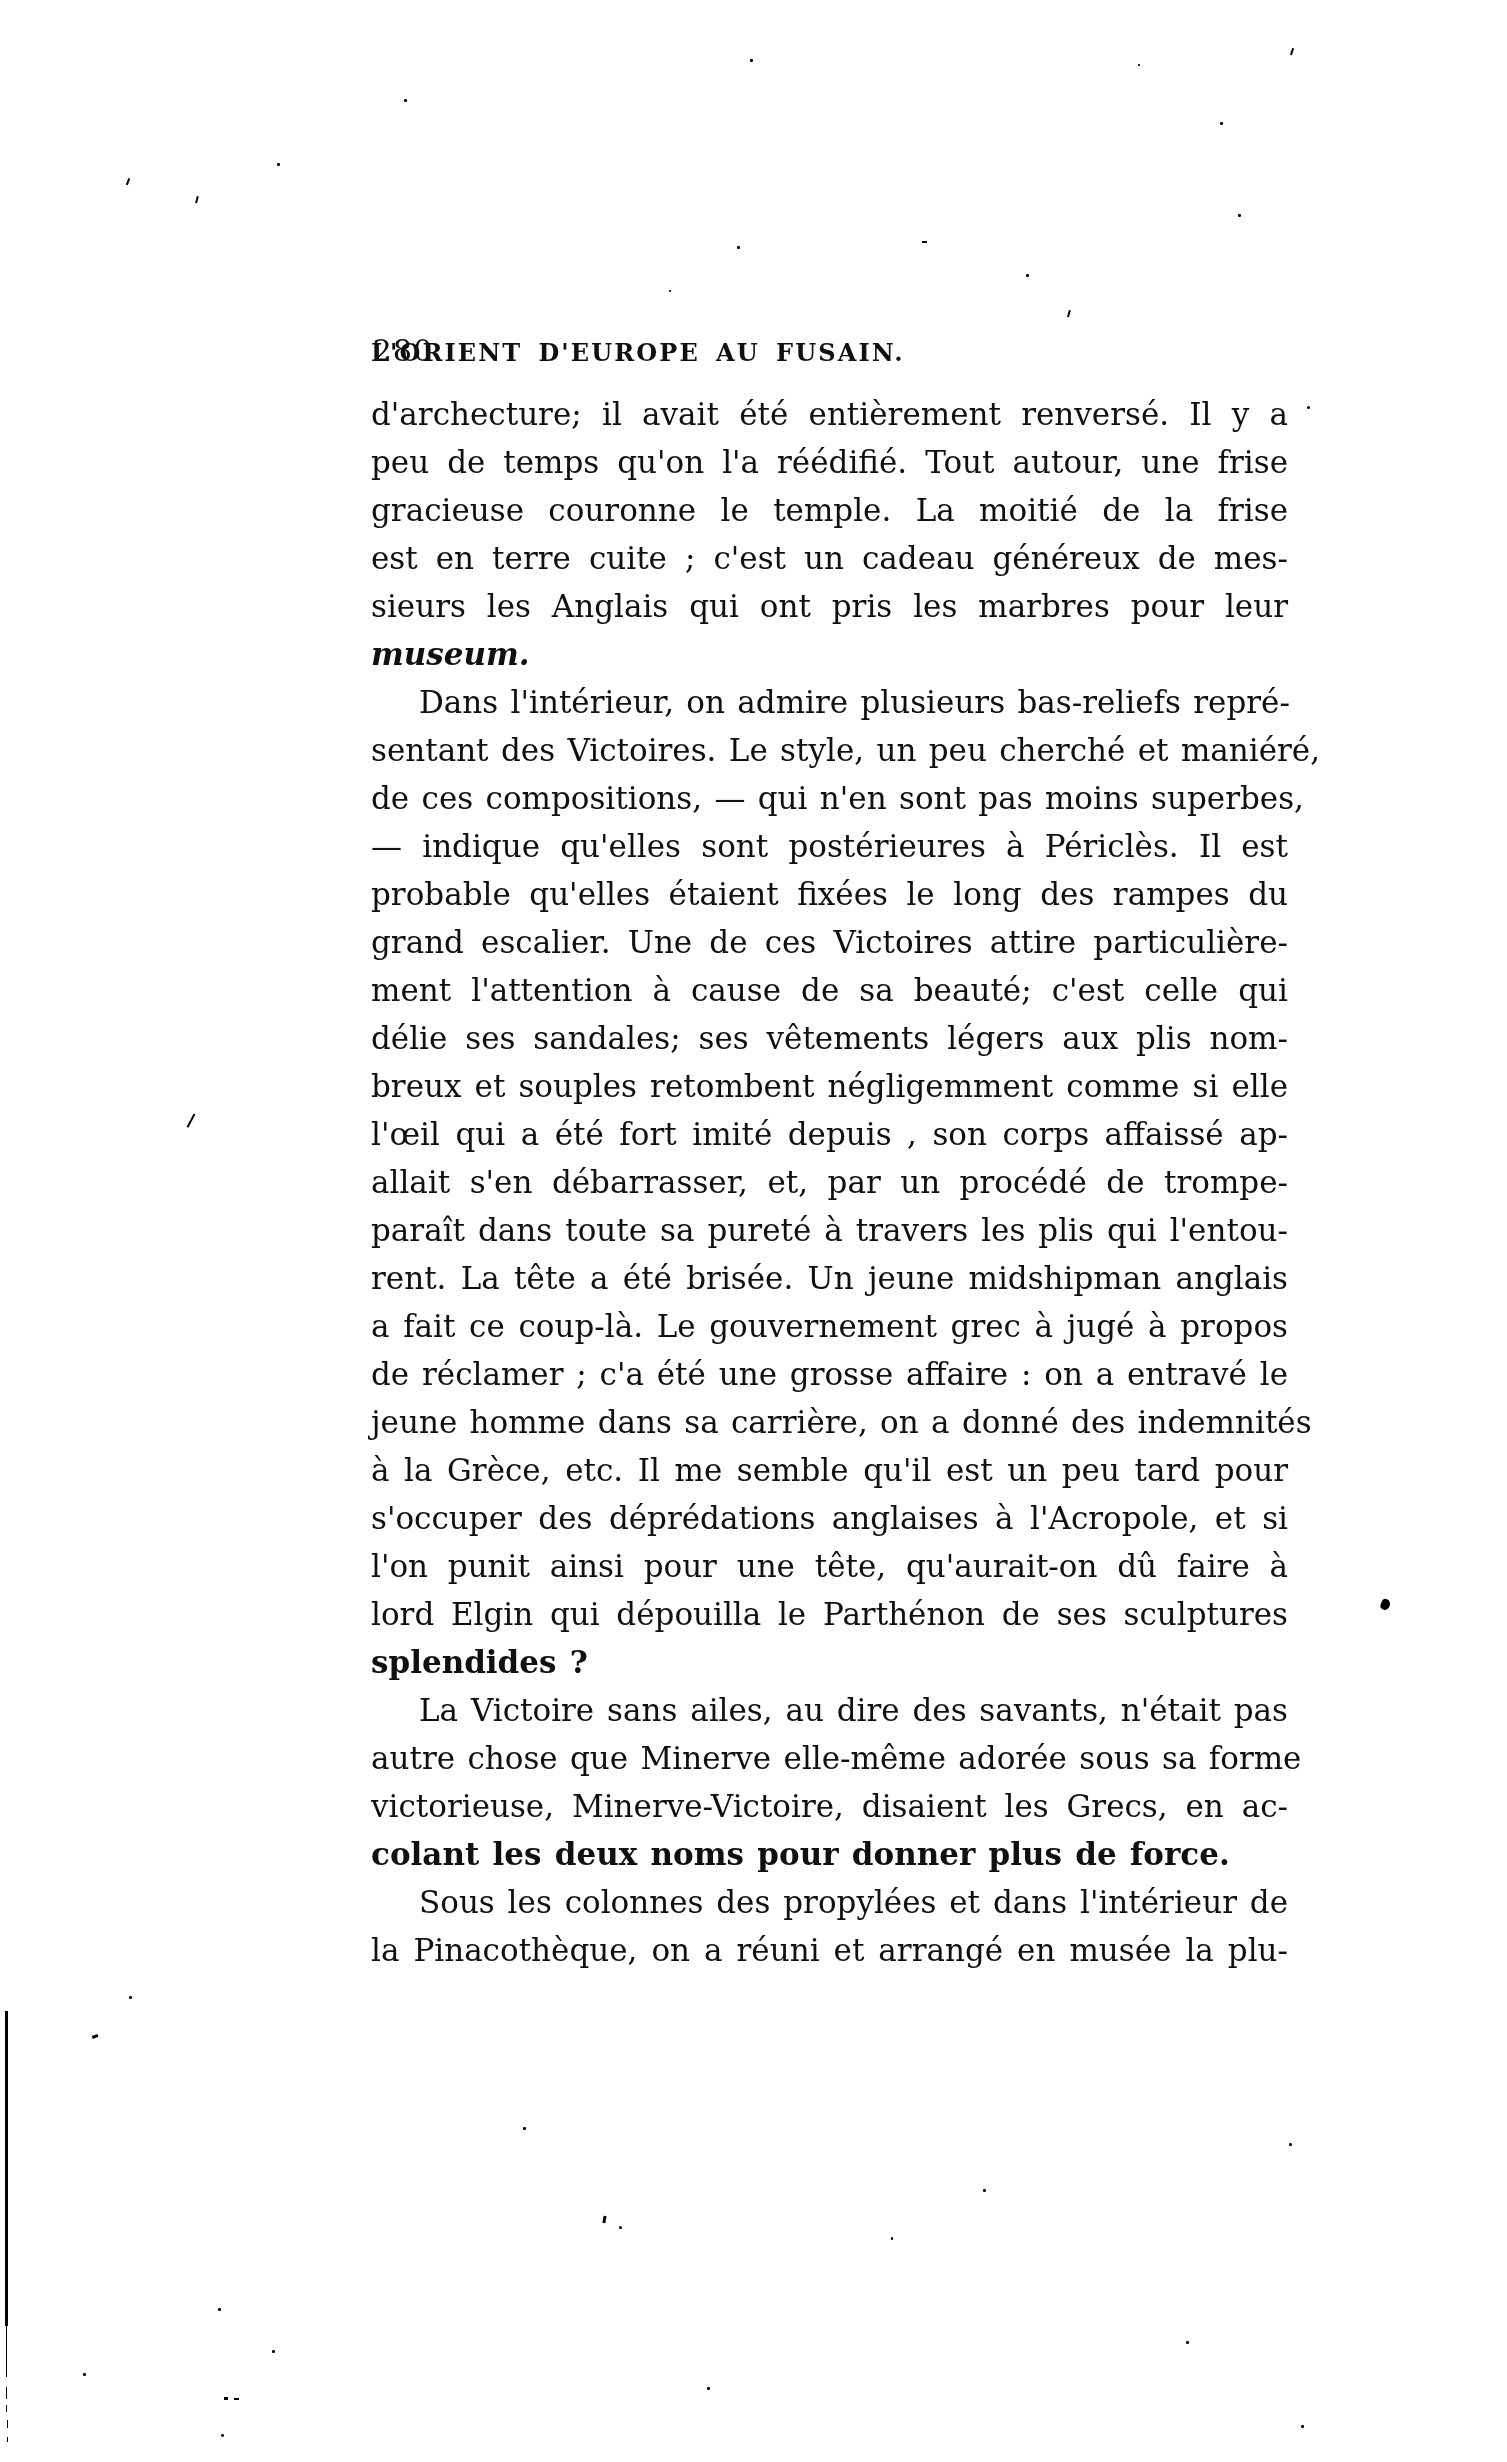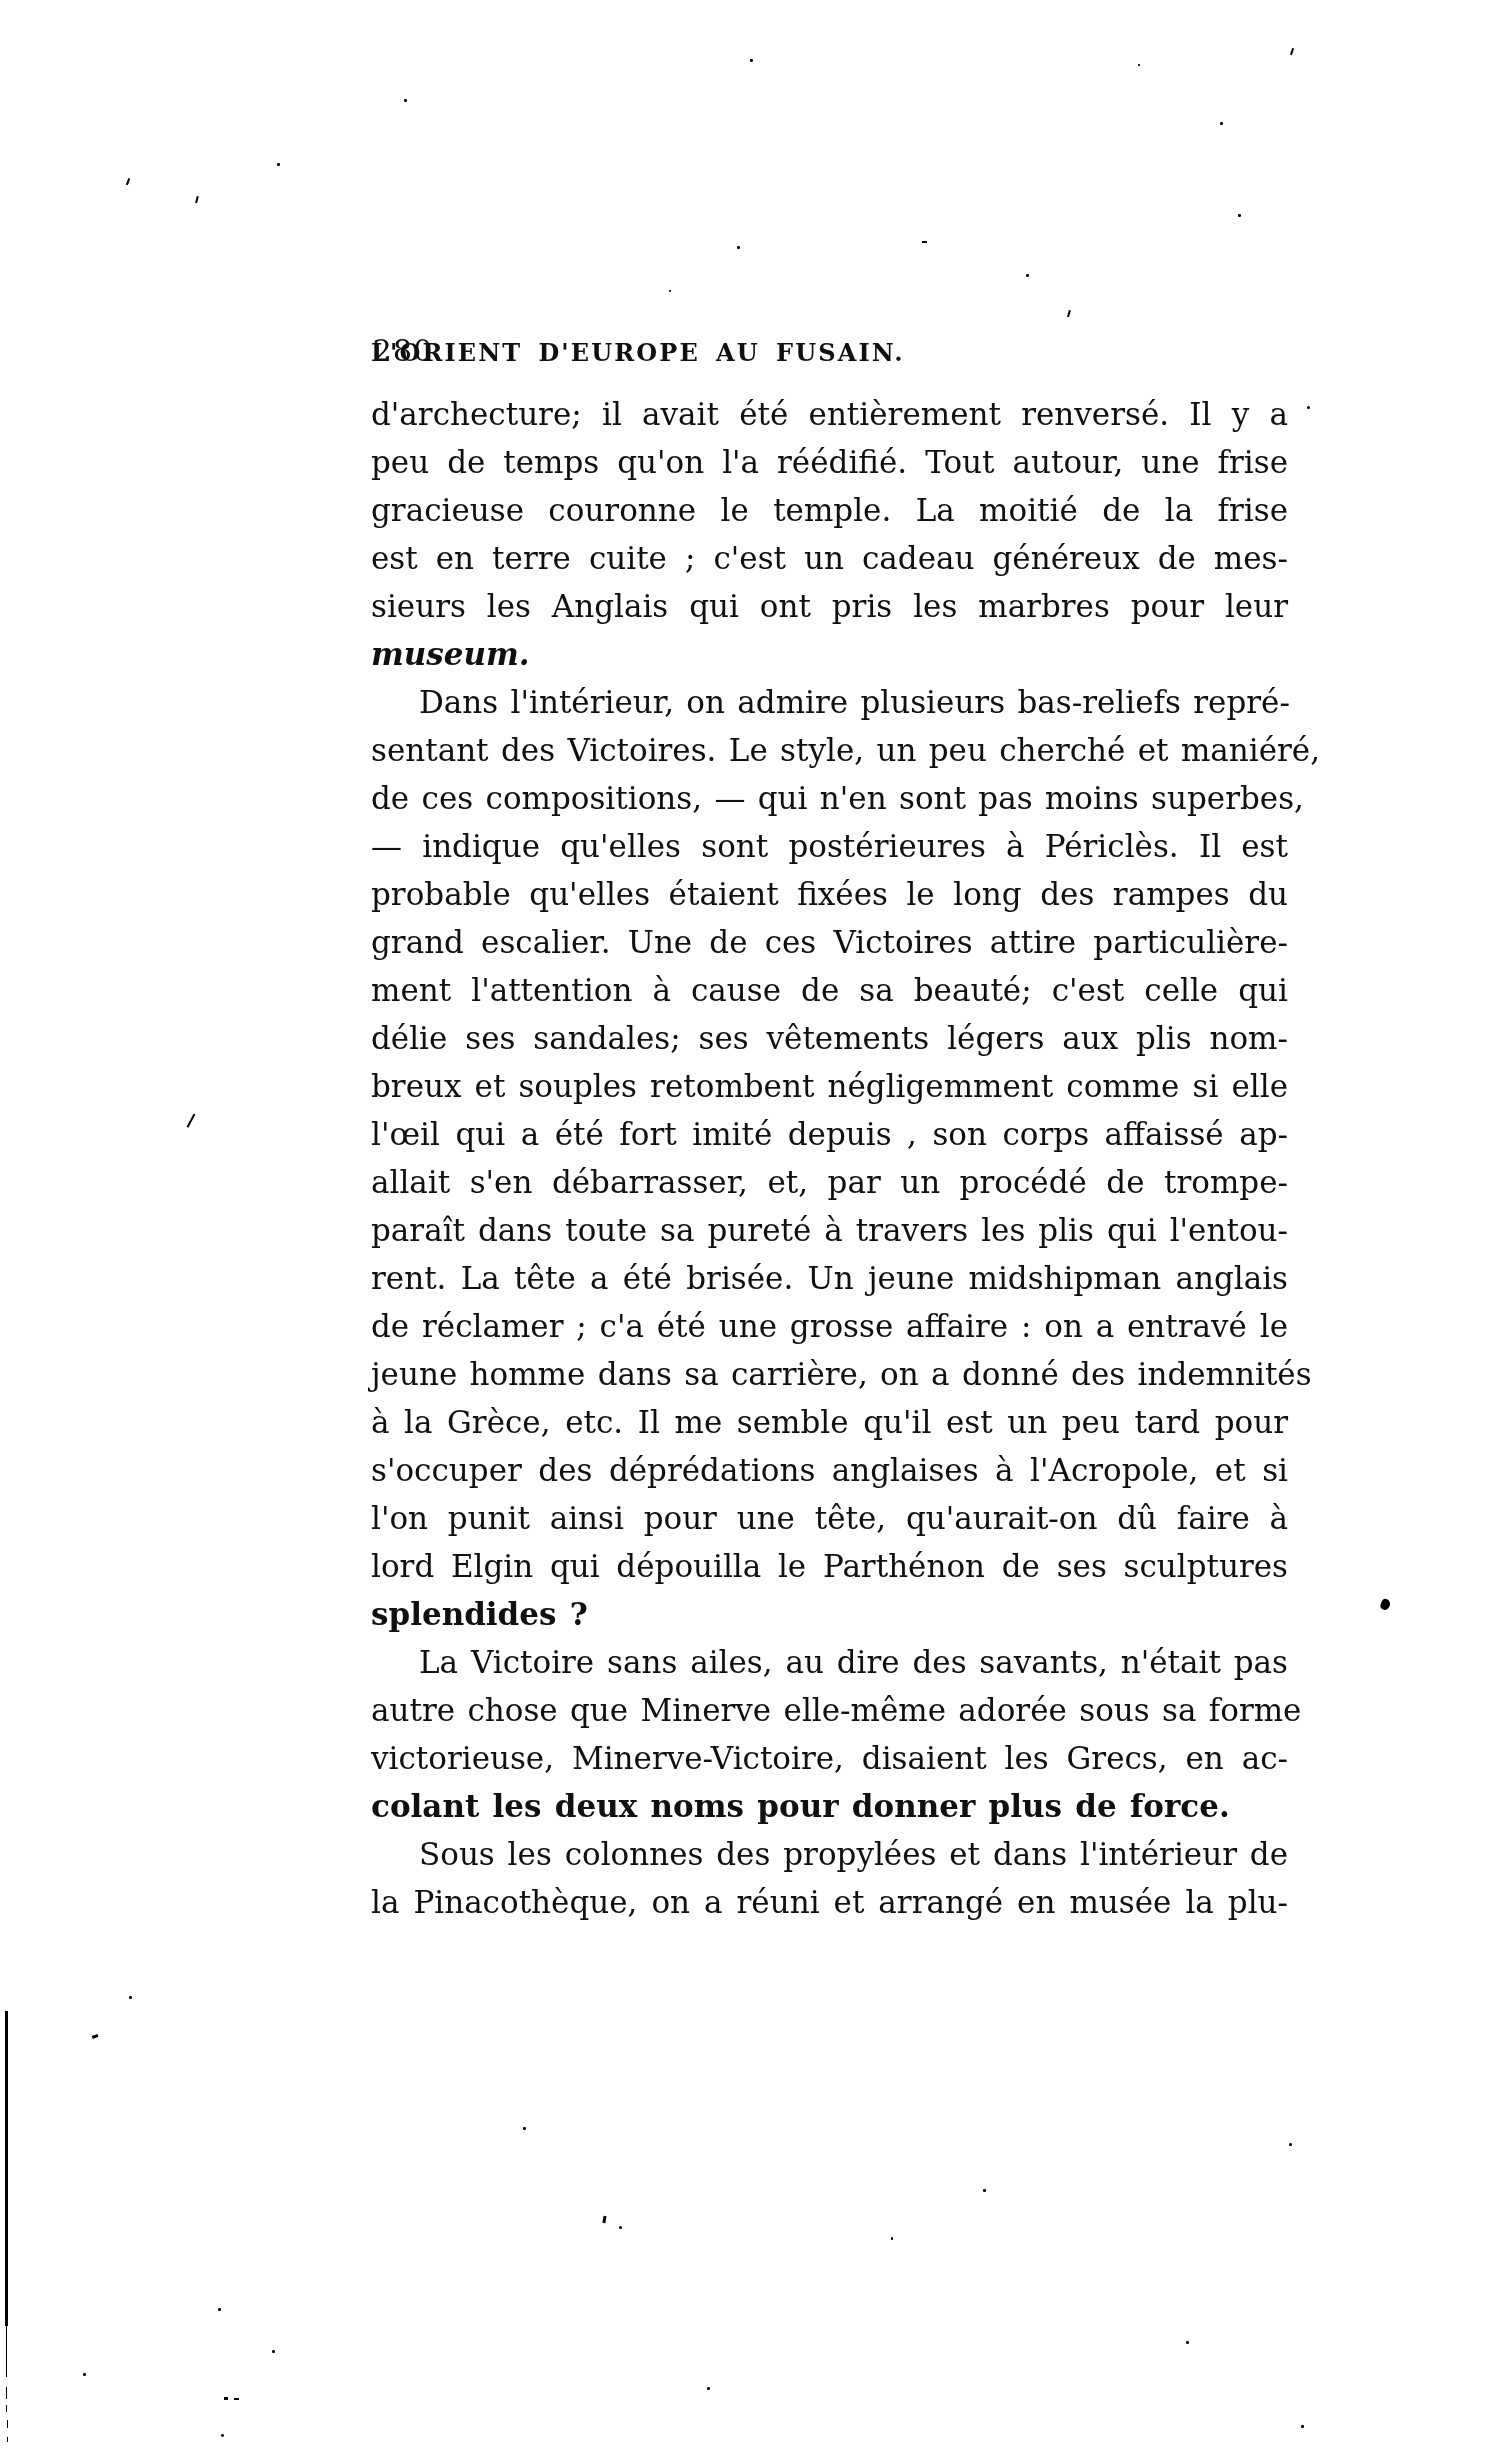--- a/index.html
+++ b/index.html
@@ -68,20 +68,21 @@
       <div class="line">— indique qu'elles sont postérieures à Périclès. Il est</div>
       <div class="line">probable qu'elles étaient fixées le long des rampes du</div>
       <div class="line">grand escalier. Une de ces Victoires attire particulière-</div>
       <div class="line">ment l'attention à cause de sa beauté; c'est celle qui</div>
       <div class="line">délie ses sandales; ses vêtements légers aux plis nom-</div>
       <div class="line">breux et souples retombent négligemment comme si elle</div>
       <div class="line">l'œil qui a été fort imité depuis , son corps affaissé ap-</div>
       <div class="line">allait s'en débarrasser, et, par un procédé de trompe-</div>
       <div class="line">paraît dans toute sa pureté à travers les plis qui l'entou-</div>
       <div class="line">rent. La tête a été brisée. Un jeune midshipman anglais</div>
+      <div class="line">a fait ce coup-là. Le gouvernement grec à jugé à propos</div>
       <div class="line">de réclamer ; c'a été une grosse affaire : on a entravé le</div>
       <div class="line">jeune homme dans sa carrière, on a donné des indemnités</div>
       <div class="line">à la Grèce, etc. Il me semble qu'il est un peu tard pour</div>
       <div class="line">s'occuper des déprédations anglaises à l'Acropole, et si</div>
       <div class="line">l'on punit ainsi pour une tête, qu'aurait-on dû faire à</div>
       <div class="line">lord Elgin qui dépouilla le Parthénon de ses sculptures</div>
       <div class="line last">splendides ?</div>
       <div class="line indent">La Victoire sans ailes, au dire des savants, n'était pas</div>
       <div class="line">autre chose que Minerve elle-même adorée sous sa forme</div>
       <div class="line">victorieuse, Minerve-Victoire, disaient les Grecs, en ac-</div>

